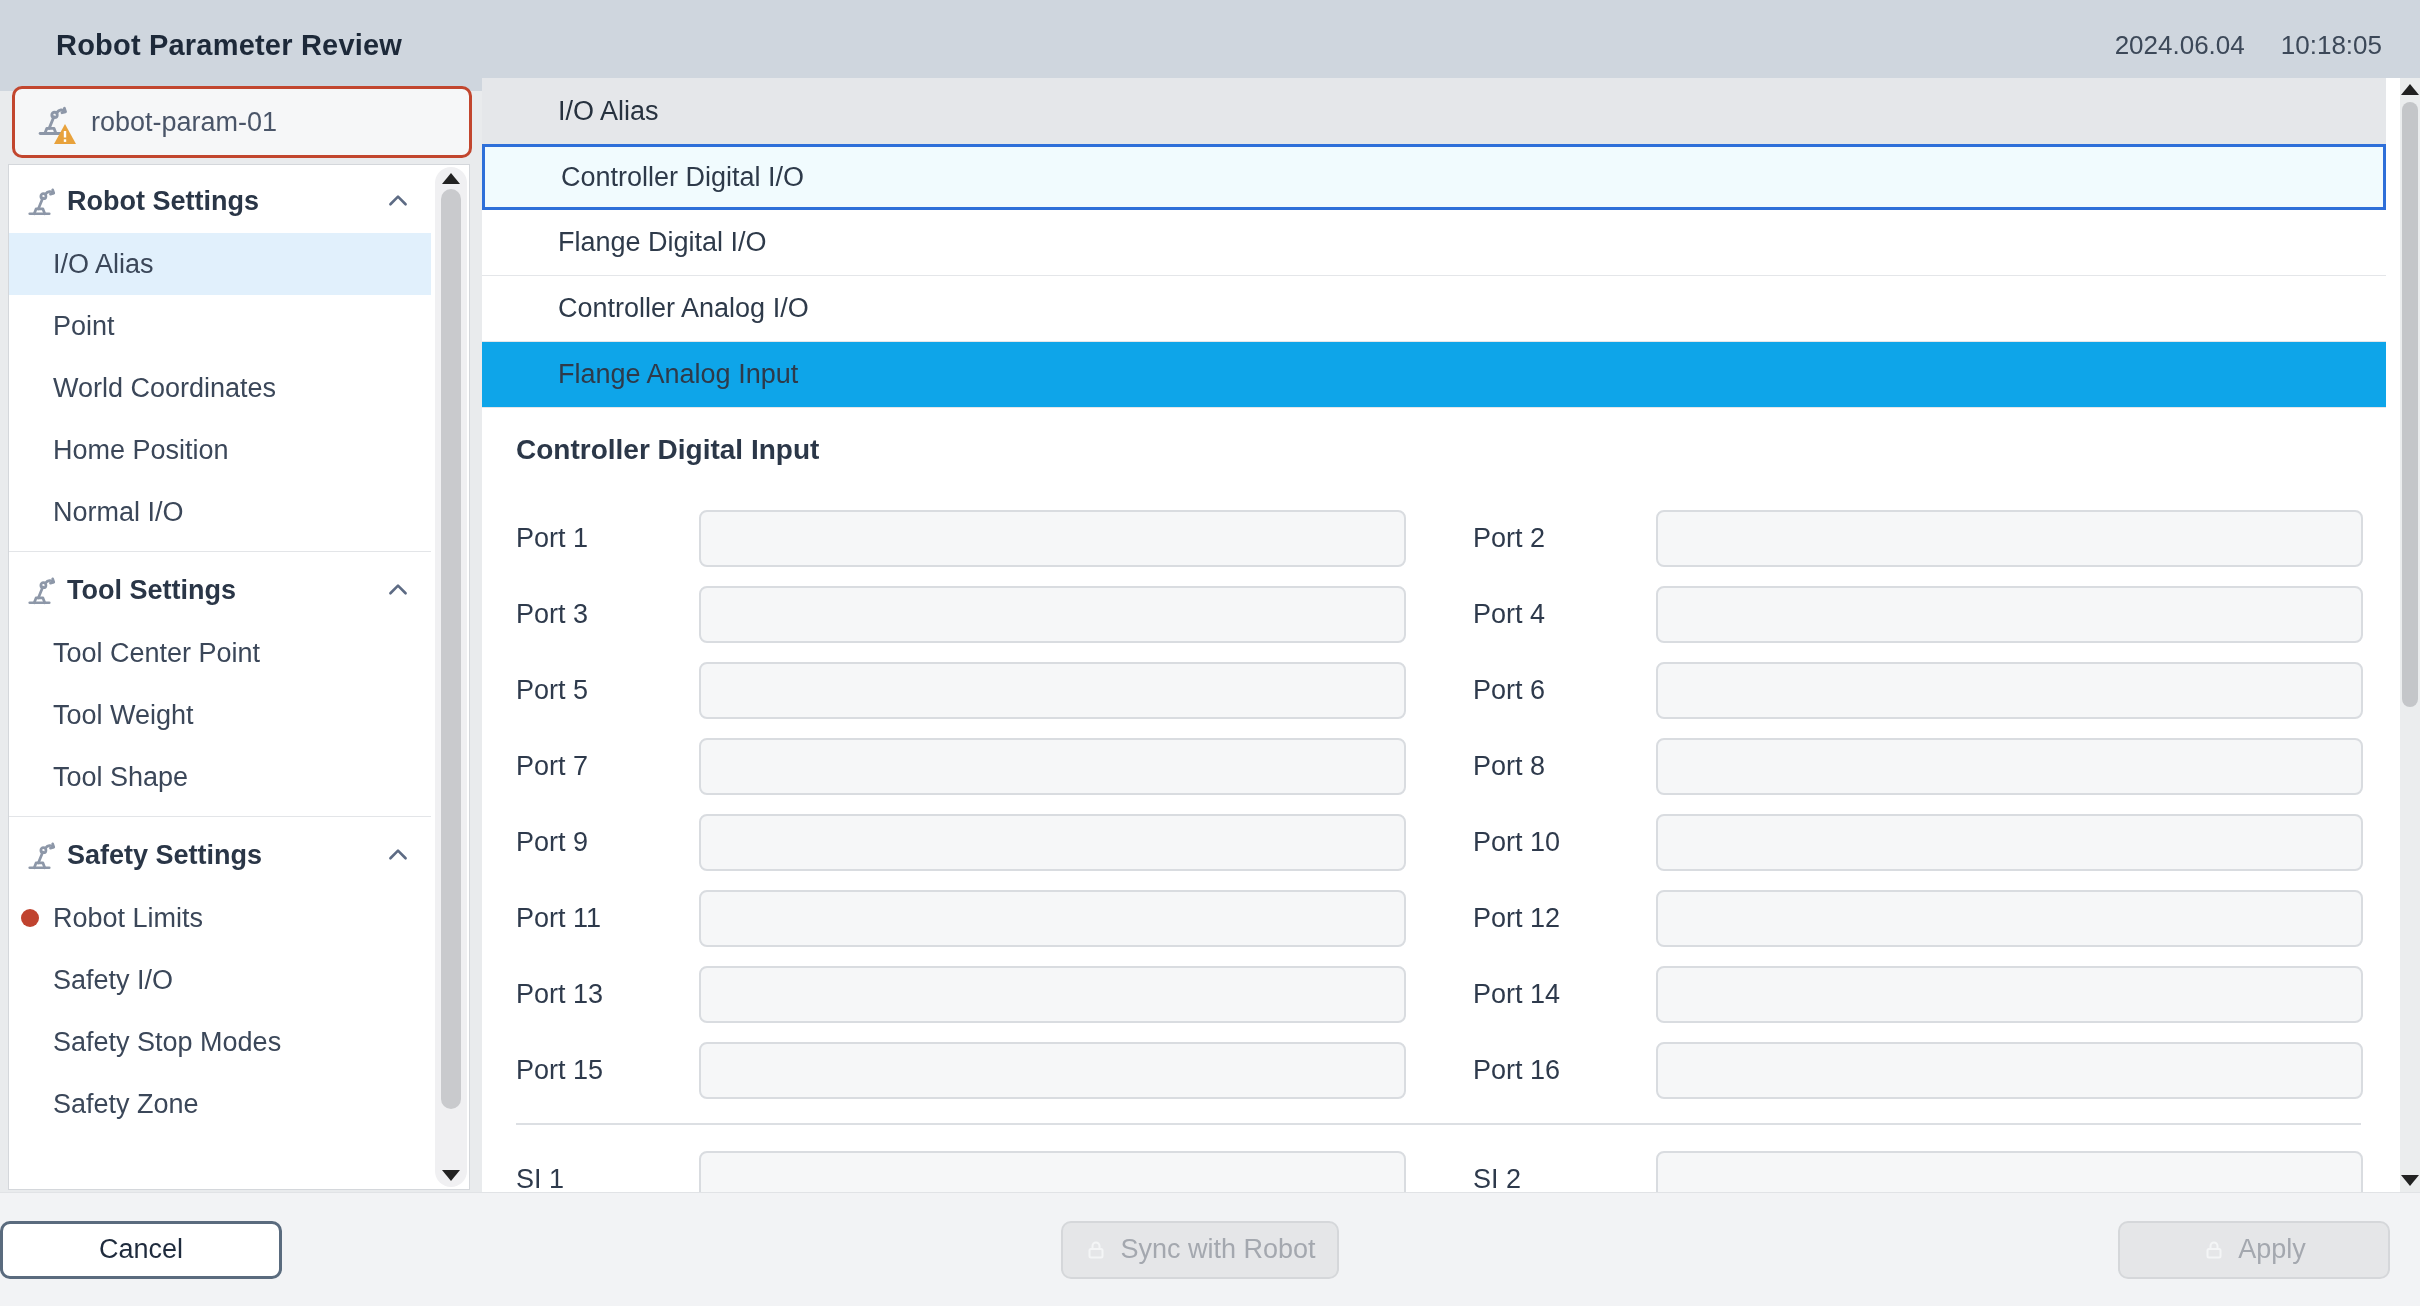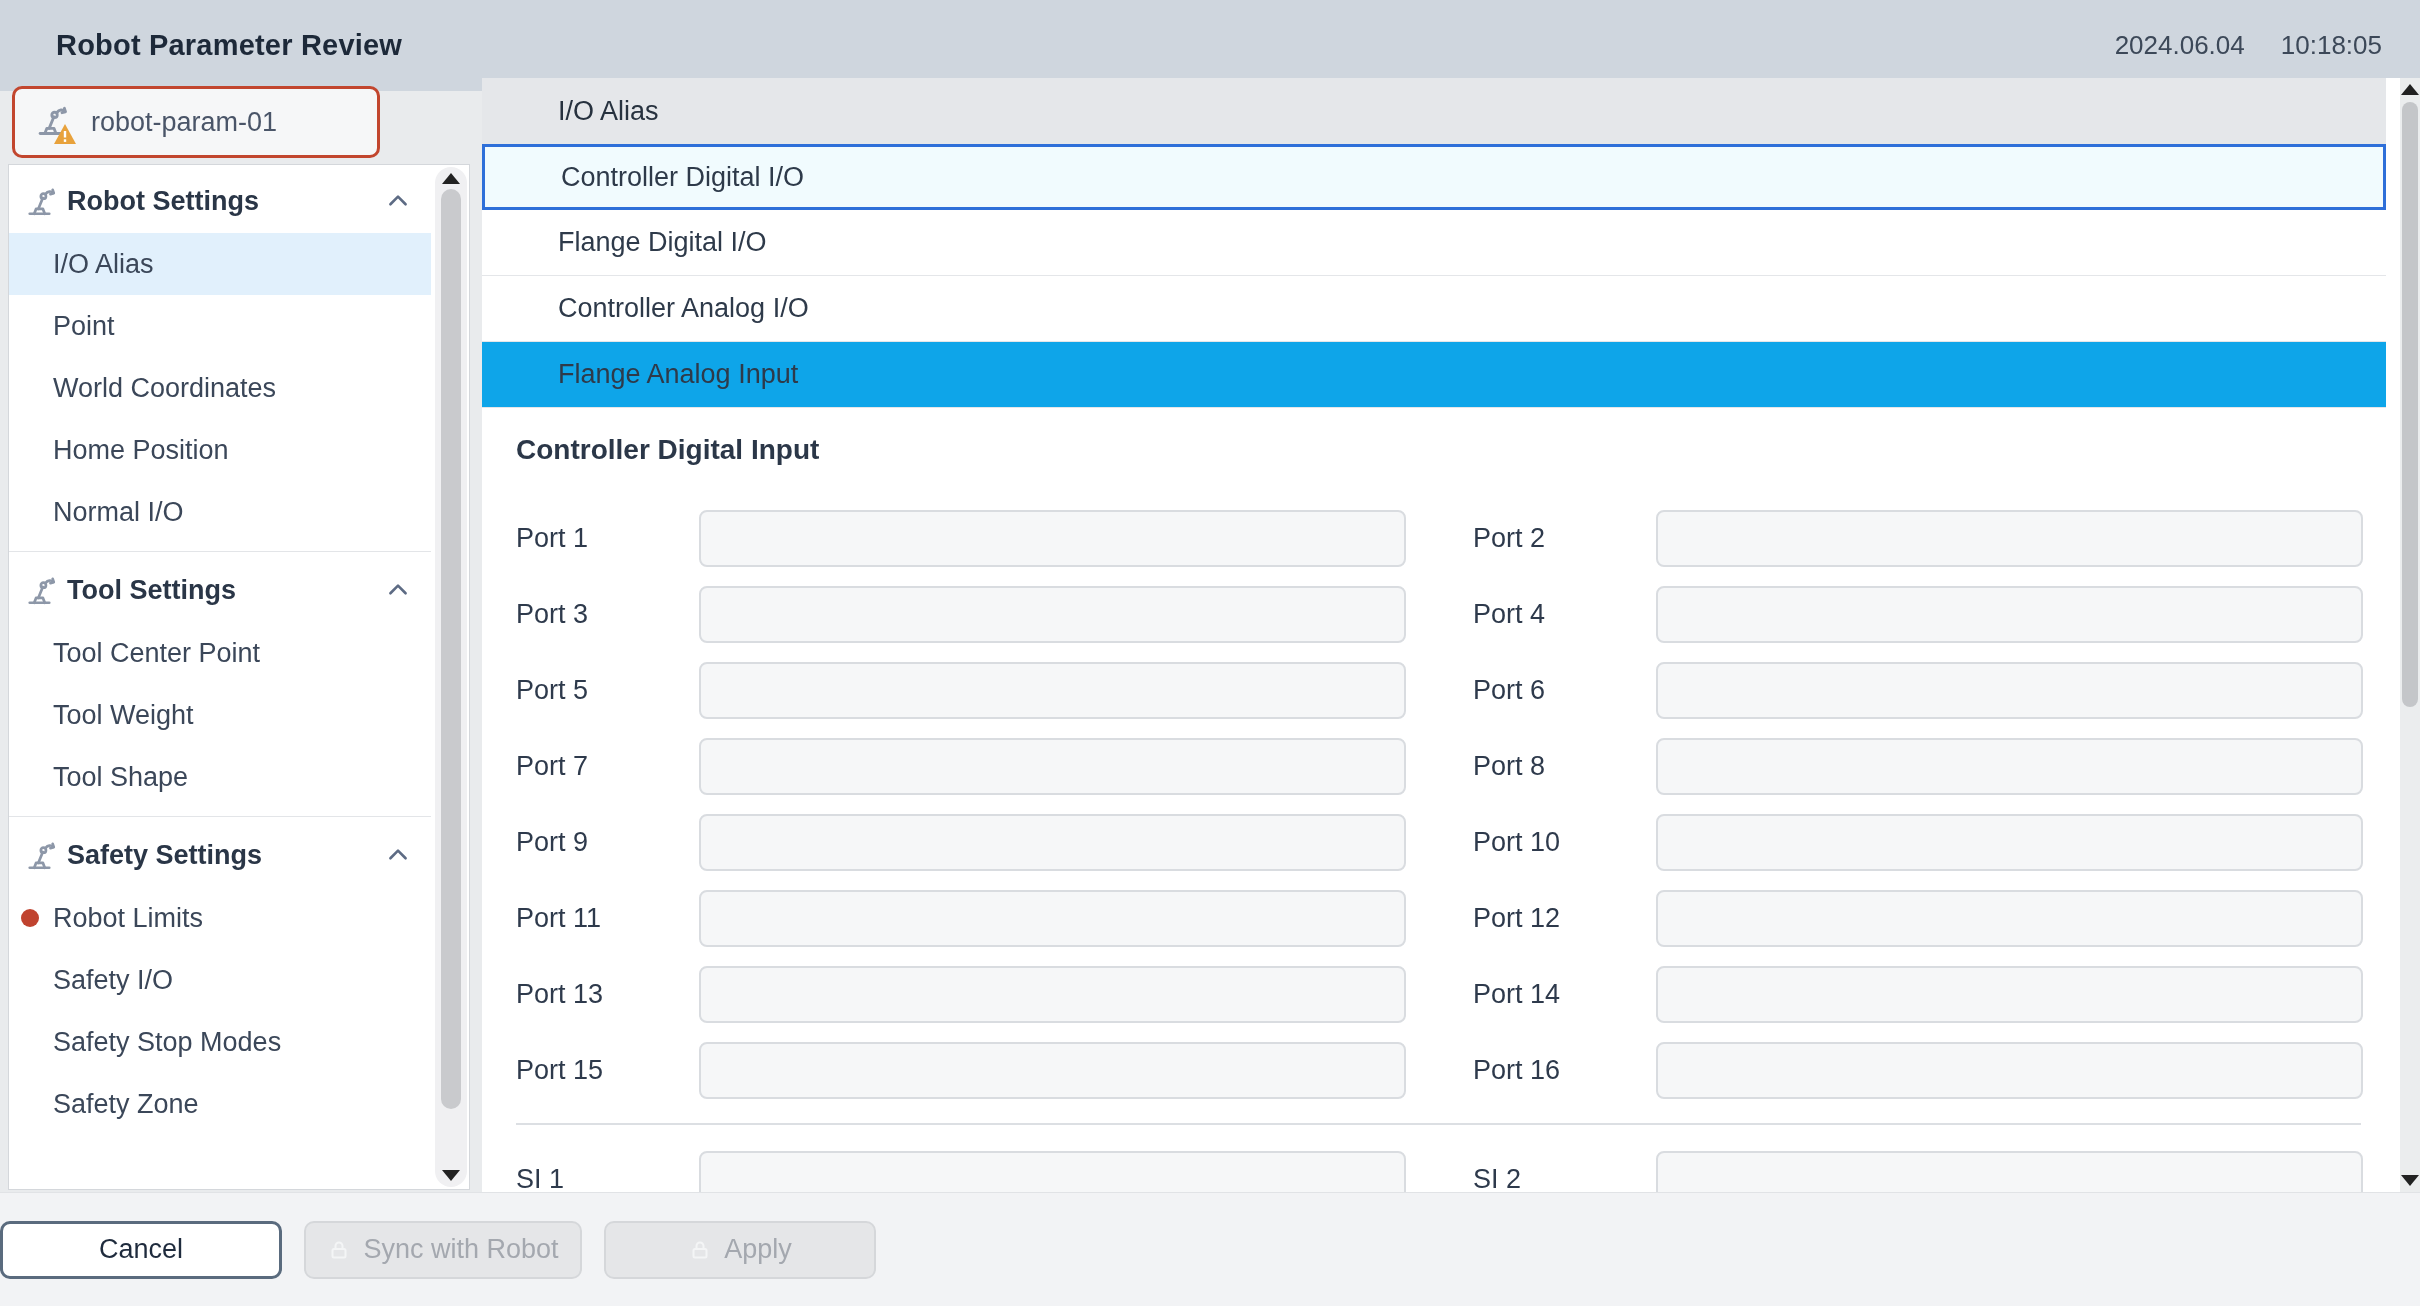--- a/index.html
+++ b/index.html
@@ -15,21 +15,21 @@
   .app-header {
     position:absolute; left:0; top:0; width:2420px; height:91px;
     background:#cfd6de; display:flex; align-items:center;
     justify-content:space-between; padding:0 38px 0 56px;
   }
   .app-title { font-size:29px; font-weight:700; color:#1d2939; letter-spacing:.2px; }
   .datetime { font-size:26px; color:#3c4858; display:flex; gap:36px; }
 
   
   .param-box {
-    position:absolute; left:12px; top:86px; width:368px; height:72px;
+    position:absolute; left:12px; top:86px; width:460px; height:72px;
     background:#f6f7f8; border:3px solid #c2462e; border-radius:10px;
     display:flex; align-items:center; padding:0 18px; gap:16px;
   }
   .param-text { font-size:27px; color:#4a5568; }
   .robot-warn-wrap { position:relative; width:42px; height:42px; flex:0 0 auto; }
   .robot-warn-wrap .robot-svg { position:absolute; left:0; top:0; width:38px; height:38px; }
   .robot-warn-wrap .warn-svg { position:absolute; right:-2px; bottom:-2px; width:24px; height:22px; }
 
   
   .sidebar {
@@ -104,21 +104,21 @@
   }
   .main-thumb {
     position:absolute; left:2px; top:24px; width:16px; height:605px;
     background:#c4c6c9; border-radius:9px;
   }
 
   
   .footer {
     position:absolute; left:0; bottom:0; width:2420px; height:114px;
     background:#f2f3f5; border-top:1px solid #e1e3e6;
-    display:flex; align-items:center; justify-content:flex-start;
+    display:flex; align-items:center; justify-content:space-between;
     gap:22px; padding-right:30px;
   }
   .btn {
     height:58px; border-radius:10px; font-size:27px;
     display:flex; align-items:center; justify-content:center; gap:12px;
     cursor:pointer; font-family:"Liberation Sans","DejaVu Sans",sans-serif;
   }
   .btn-cancel { width:282px; background:#fff; border:3px solid #5a6b7e; color:#1f2b3d; font-weight:500; }
   .btn-disabled { background:#e5e6e8; border:2px solid #d5d7da; color:#a4a8af; }
   .btn-sync { width:278px; }

